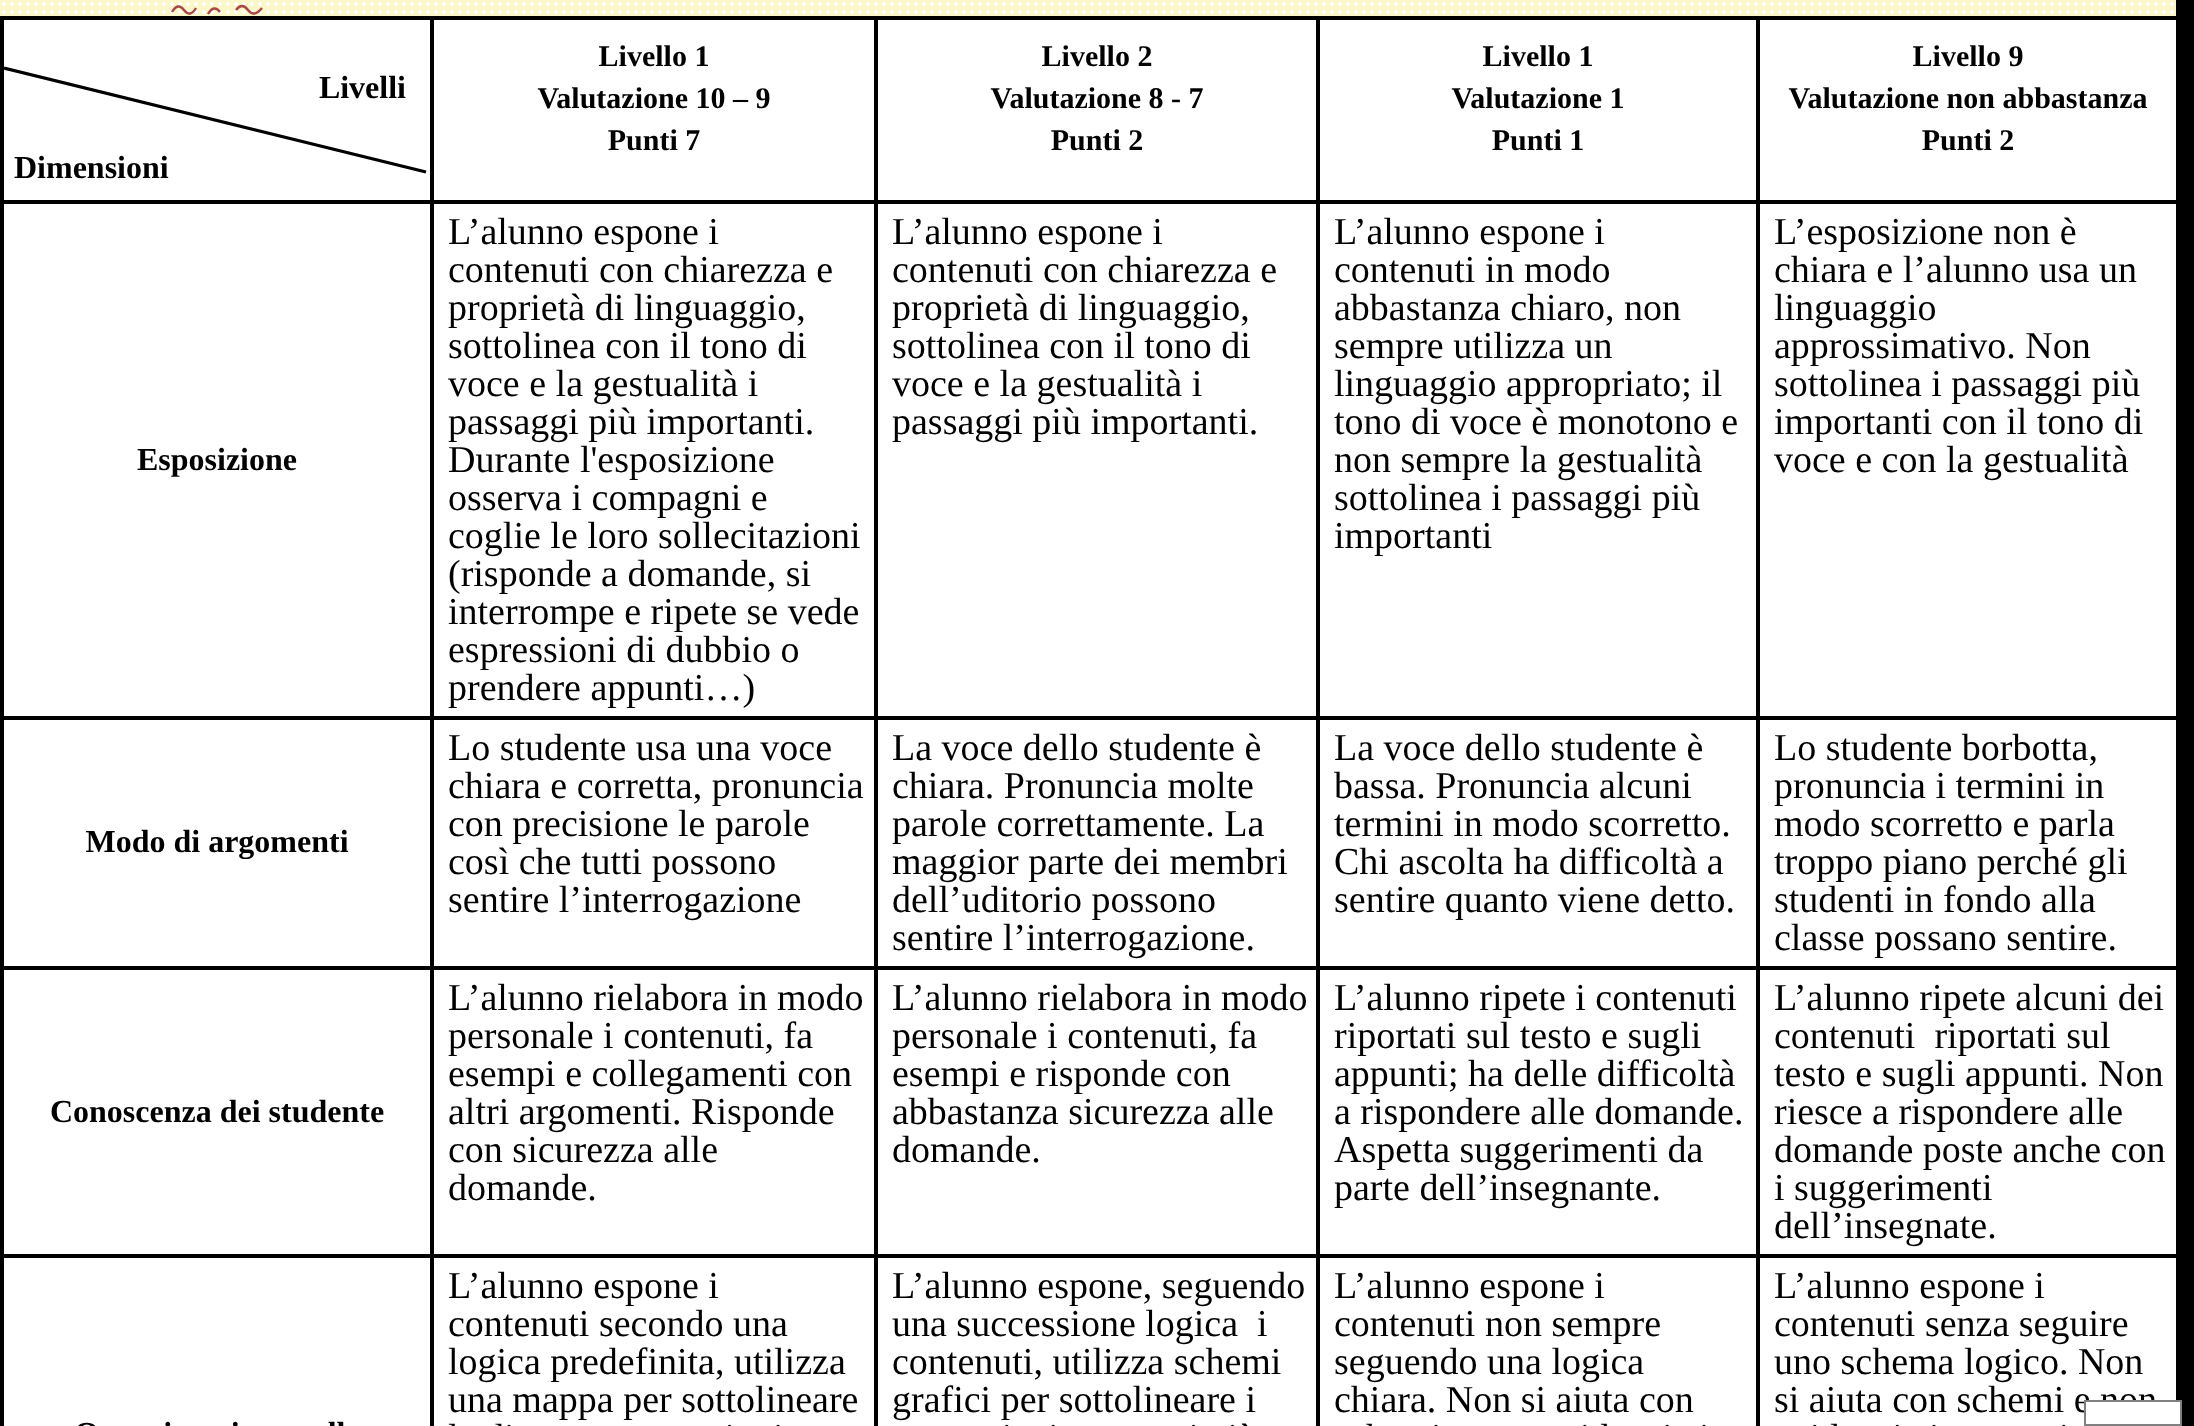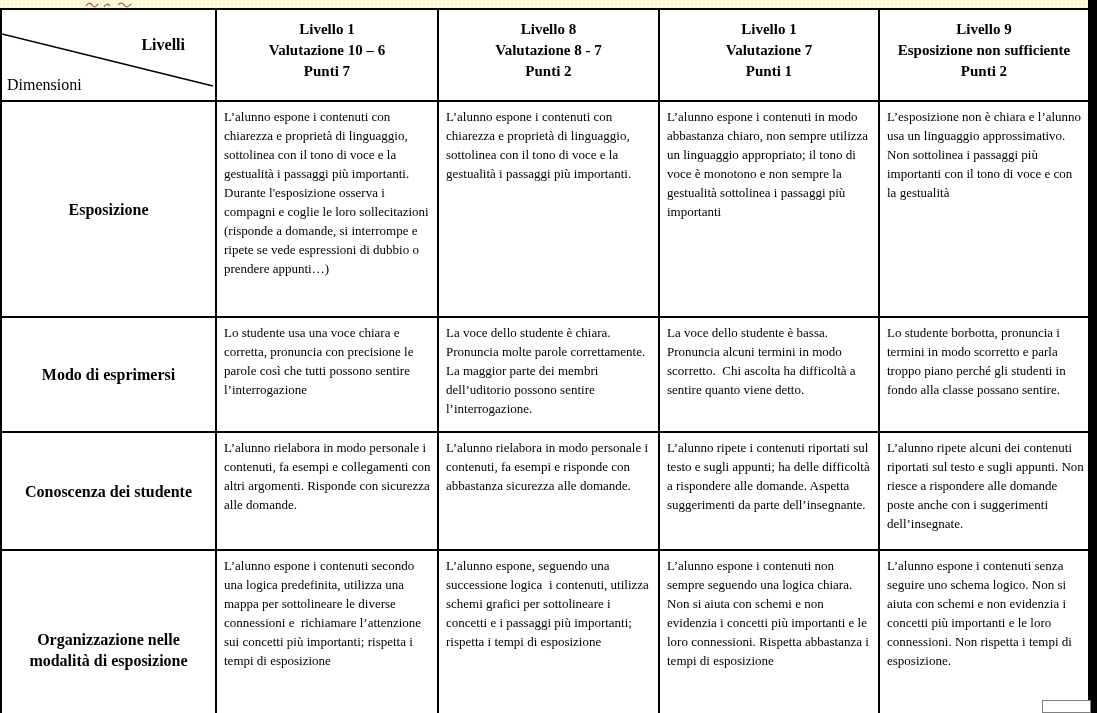--- a/index.html
+++ b/index.html
@@ -38,36 +38,36 @@
   tr.row-modo { height: 115px; }
   tr.row-conoscenza { height: 118px; }
   tr.row-organizzazione { height: 200px; }
 
   th.level-head {
     font-weight: bold; font-size: 15px; line-height: 21px;
     text-align: center; padding-top: 9px;
   }
   th.corner-cell { position: relative; padding: 0; }
   .corner-livelli {
-    position: absolute; top: 26px; right: 30px;
+    position: absolute; top: 26px; right: 12px;
     font-weight: bold; font-size: 16px;
   }
   .corner-dimensioni {
     position: absolute; bottom: 6px; left: 5px;
-    font-weight: normal; font-size: 16px;
+    font-weight: bold; font-size: 16px;
   }
   .corner-line { position: absolute; left: 0; top: 0; }
 
   th.dimension-cell {
     vertical-align: middle; text-align: center;
     font-weight: bold; font-size: 16px; line-height: 21px;
     padding: 0 16px;
   }
   td.desc-cell {
-    font-size: 13px; line-height: 19px;
+    font-size: 19px; line-height: 19px;
     padding: 5px 4px 4px 7px;
     white-space: pre-wrap;
   }
   .corner-box {
     position: absolute; left: 1042px; top: 700px;
     width: 49px; height: 13px;
     background: #fff; border: 1px solid #808080;
   }
 </style>
 </head>
@@ -94,50 +94,50 @@
         <tr class="header-row">
       <th class="corner-cell">
         <svg class="corner-line" width="213" height="90" viewBox="0 0 213 90">
           <line x1="0" y1="24" x2="211" y2="76" stroke="#000" stroke-width="1.6"></line>
         </svg>
         <span class="corner-livelli">Livelli</span>
         <span class="corner-dimensioni">Dimensioni</span>
       </th>
       <th class="level-head">
         <div>Livello 1</div>
-        <div>Valutazione 10 – 6</div>
+        <div>Valutazione 10 – 9</div>
         <div>Punti 7</div>
       </th>
       <th class="level-head">
-        <div>Livello 8</div>
+        <div>Livello 2</div>
         <div>Valutazione 8 - 7</div>
         <div>Punti 2</div>
       </th>
       <th class="level-head">
         <div>Livello 1</div>
-        <div>Valutazione 7</div>
+        <div>Valutazione 1</div>
         <div>Punti 1</div>
       </th>
       <th class="level-head">
         <div>Livello 9</div>
-        <div>Esposizione non sufficiente</div>
+        <div>Valutazione non abbastanza</div>
         <div>Punti 2</div>
       </th>
     </tr>
 
     <tr class="row-esposizione">
       <th class="dimension-cell">Esposizione</th>
       <td class="desc-cell">L’alunno espone i contenuti con chiarezza e proprietà di linguaggio, sottolinea con il tono di voce e la gestualità i passaggi più importanti. Durante l'esposizione osserva i compagni e coglie le loro sollecitazioni (risponde a domande, si interrompe e ripete se vede espressioni di dubbio o prendere appunti…)</td>
       <td class="desc-cell">L’alunno espone i contenuti con chiarezza e proprietà di linguaggio, sottolinea con il tono di voce e la gestualità i passaggi più importanti.</td>
       <td class="desc-cell">L’alunno espone i contenuti in modo abbastanza chiaro, non sempre utilizza un linguaggio appropriato; il tono di voce è monotono e non sempre la gestualità sottolinea i passaggi più importanti</td>
       <td class="desc-cell">L’esposizione non è chiara e l’alunno usa un linguaggio approssimativo. Non sottolinea i passaggi più importanti con il tono di voce e con la gestualità</td>
     </tr>
 
     <tr class="row-modo">
-      <th class="dimension-cell">Modo di esprimersi</th>
+      <th class="dimension-cell">Modo di argomenti</th>
       <td class="desc-cell">Lo studente usa una voce chiara e corretta, pronuncia con precisione le parole così che tutti possono sentire l’interrogazione</td>
       <td class="desc-cell">La voce dello studente è chiara. Pronuncia molte parole correttamente. La maggior parte dei membri dell’uditorio possono sentire l’interrogazione.</td>
       <td class="desc-cell">La voce dello studente è bassa. Pronuncia alcuni termini in modo scorretto.  Chi ascolta ha difficoltà a sentire quanto viene detto.</td>
       <td class="desc-cell">Lo studente borbotta, pronuncia i termini in modo scorretto e parla troppo piano perché gli studenti in fondo alla classe possano sentire.</td>
     </tr>
 
     <tr class="row-conoscenza">
       <th class="dimension-cell">Conoscenza dei studente</th>
       <td class="desc-cell">L’alunno rielabora in modo personale i contenuti, fa esempi e collegamenti con altri argomenti. Risponde con sicurezza alle domande.</td>
       <td class="desc-cell">L’alunno rielabora in modo personale i contenuti, fa esempi e risponde con abbastanza sicurezza alle domande.</td>

